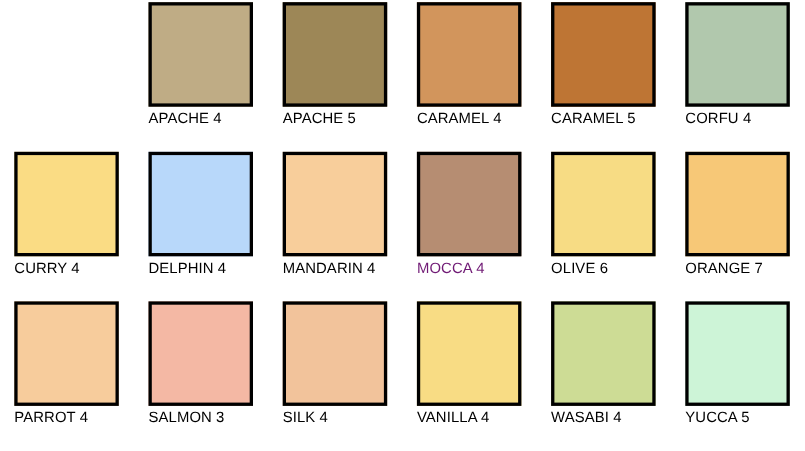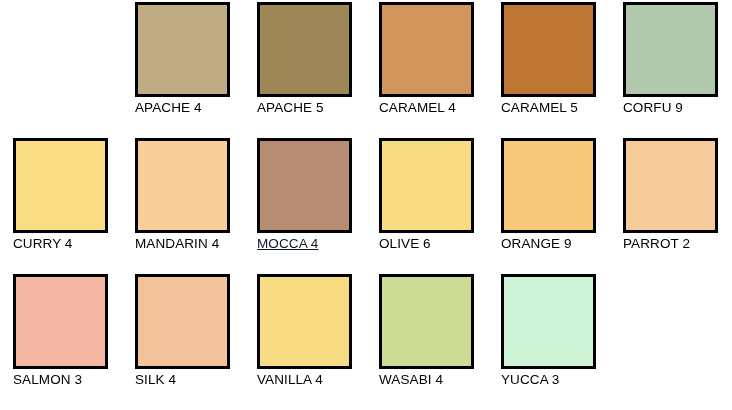--- a/index.html
+++ b/index.html
@@ -69,59 +69,63 @@
     <div class="swatch-cell">
       <div class="swatch-chip" style="background-color: rgb(210, 149, 92); border-color: rgb(0, 0, 0);"></div>
       <div class="swatch-label" style="color: rgb(0, 0, 0);">CARAMEL 4</div>
     </div>
     <div class="swatch-cell">
       <div class="swatch-chip" style="background-color: rgb(190, 117, 52); border-color: rgb(0, 0, 0);"></div>
       <div class="swatch-label" style="color: rgb(0, 0, 0);">CARAMEL 5</div>
     </div>
     <div class="swatch-cell">
       <div class="swatch-chip" style="background-color: rgb(177, 200, 173); border-color: rgb(0, 0, 0);"></div>
-      <div class="swatch-label" style="color: rgb(0, 0, 0);">CORFU 9</div>
+      <div class="swatch-label" style="color: rgb(0, 0, 0);">CORFU 4</div>
     </div>
     <div class="swatch-cell">
       <div class="swatch-chip" style="background-color: rgb(250, 220, 132); border-color: rgb(0, 0, 0);"></div>
       <div class="swatch-label" style="color: rgb(0, 0, 0);">CURRY 4</div>
+    </div>
+    <div class="swatch-cell">
+      <div class="swatch-chip" style="background-color: rgb(184, 216, 250); border-color: rgb(0, 0, 0);"></div>
+      <div class="swatch-label" style="color: rgb(0, 0, 0);">DELPHIN 4</div>
     </div>
     <div class="swatch-cell">
       <div class="swatch-chip" style="background-color: rgb(248, 206, 155); border-color: rgb(0, 0, 0);"></div>
       <div class="swatch-label" style="color: rgb(0, 0, 0);">MANDARIN 4</div>
     </div>
     <div class="swatch-cell">
       <div class="swatch-chip" style="background-color: rgb(182, 141, 114); border-color: rgb(0, 0, 0);"></div>
-      <div class="swatch-label" style="color: #0f172a; text-decoration: underline;">MOCCA 4</div>
+      <div class="swatch-label" style="color: #701a75;">MOCCA 4</div>
     </div>
     <div class="swatch-cell">
       <div class="swatch-chip" style="background-color: rgb(247, 220, 132); border-color: rgb(0, 0, 0);"></div>
       <div class="swatch-label" style="color: rgb(0, 0, 0);">OLIVE 6</div>
     </div>
     <div class="swatch-cell">
       <div class="swatch-chip" style="background-color: rgb(247, 200, 119); border-color: rgb(0, 0, 0);"></div>
-      <div class="swatch-label" style="color: rgb(0, 0, 0);">ORANGE 9</div>
+      <div class="swatch-label" style="color: rgb(0, 0, 0);">ORANGE 7</div>
     </div>
     <div class="swatch-cell">
       <div class="swatch-chip" style="background-color: rgb(247, 204, 156); border-color: rgb(0, 0, 0);"></div>
-      <div class="swatch-label" style="color: rgb(0, 0, 0);">PARROT 2</div>
+      <div class="swatch-label" style="color: rgb(0, 0, 0);">PARROT 4</div>
     </div>
     <div class="swatch-cell">
       <div class="swatch-chip" style="background-color: rgb(244, 184, 164); border-color: rgb(0, 0, 0);"></div>
       <div class="swatch-label" style="color: rgb(0, 0, 0);">SALMON 3</div>
     </div>
     <div class="swatch-cell">
       <div class="swatch-chip" style="background-color: rgb(242, 195, 155); border-color: rgb(0, 0, 0);"></div>
       <div class="swatch-label" style="color: rgb(0, 0, 0);">SILK 4</div>
     </div>
     <div class="swatch-cell">
       <div class="swatch-chip" style="background-color: rgb(248, 220, 132); border-color: rgb(0, 0, 0);"></div>
       <div class="swatch-label" style="color: rgb(0, 0, 0);">VANILLA 4</div>
     </div>
     <div class="swatch-cell">
       <div class="swatch-chip" style="background-color: rgb(205, 220, 149); border-color: rgb(0, 0, 0);"></div>
       <div class="swatch-label" style="color: rgb(0, 0, 0);">WASABI 4</div>
     </div>
     <div class="swatch-cell">
       <div class="swatch-chip" style="background-color: rgb(205, 244, 215); border-color: rgb(0, 0, 0);"></div>
-      <div class="swatch-label" style="color: rgb(0, 0, 0);">YUCCA 3</div>
+      <div class="swatch-label" style="color: rgb(0, 0, 0);">YUCCA 5</div>
     </div>
   </div>
 
 </body></html>

